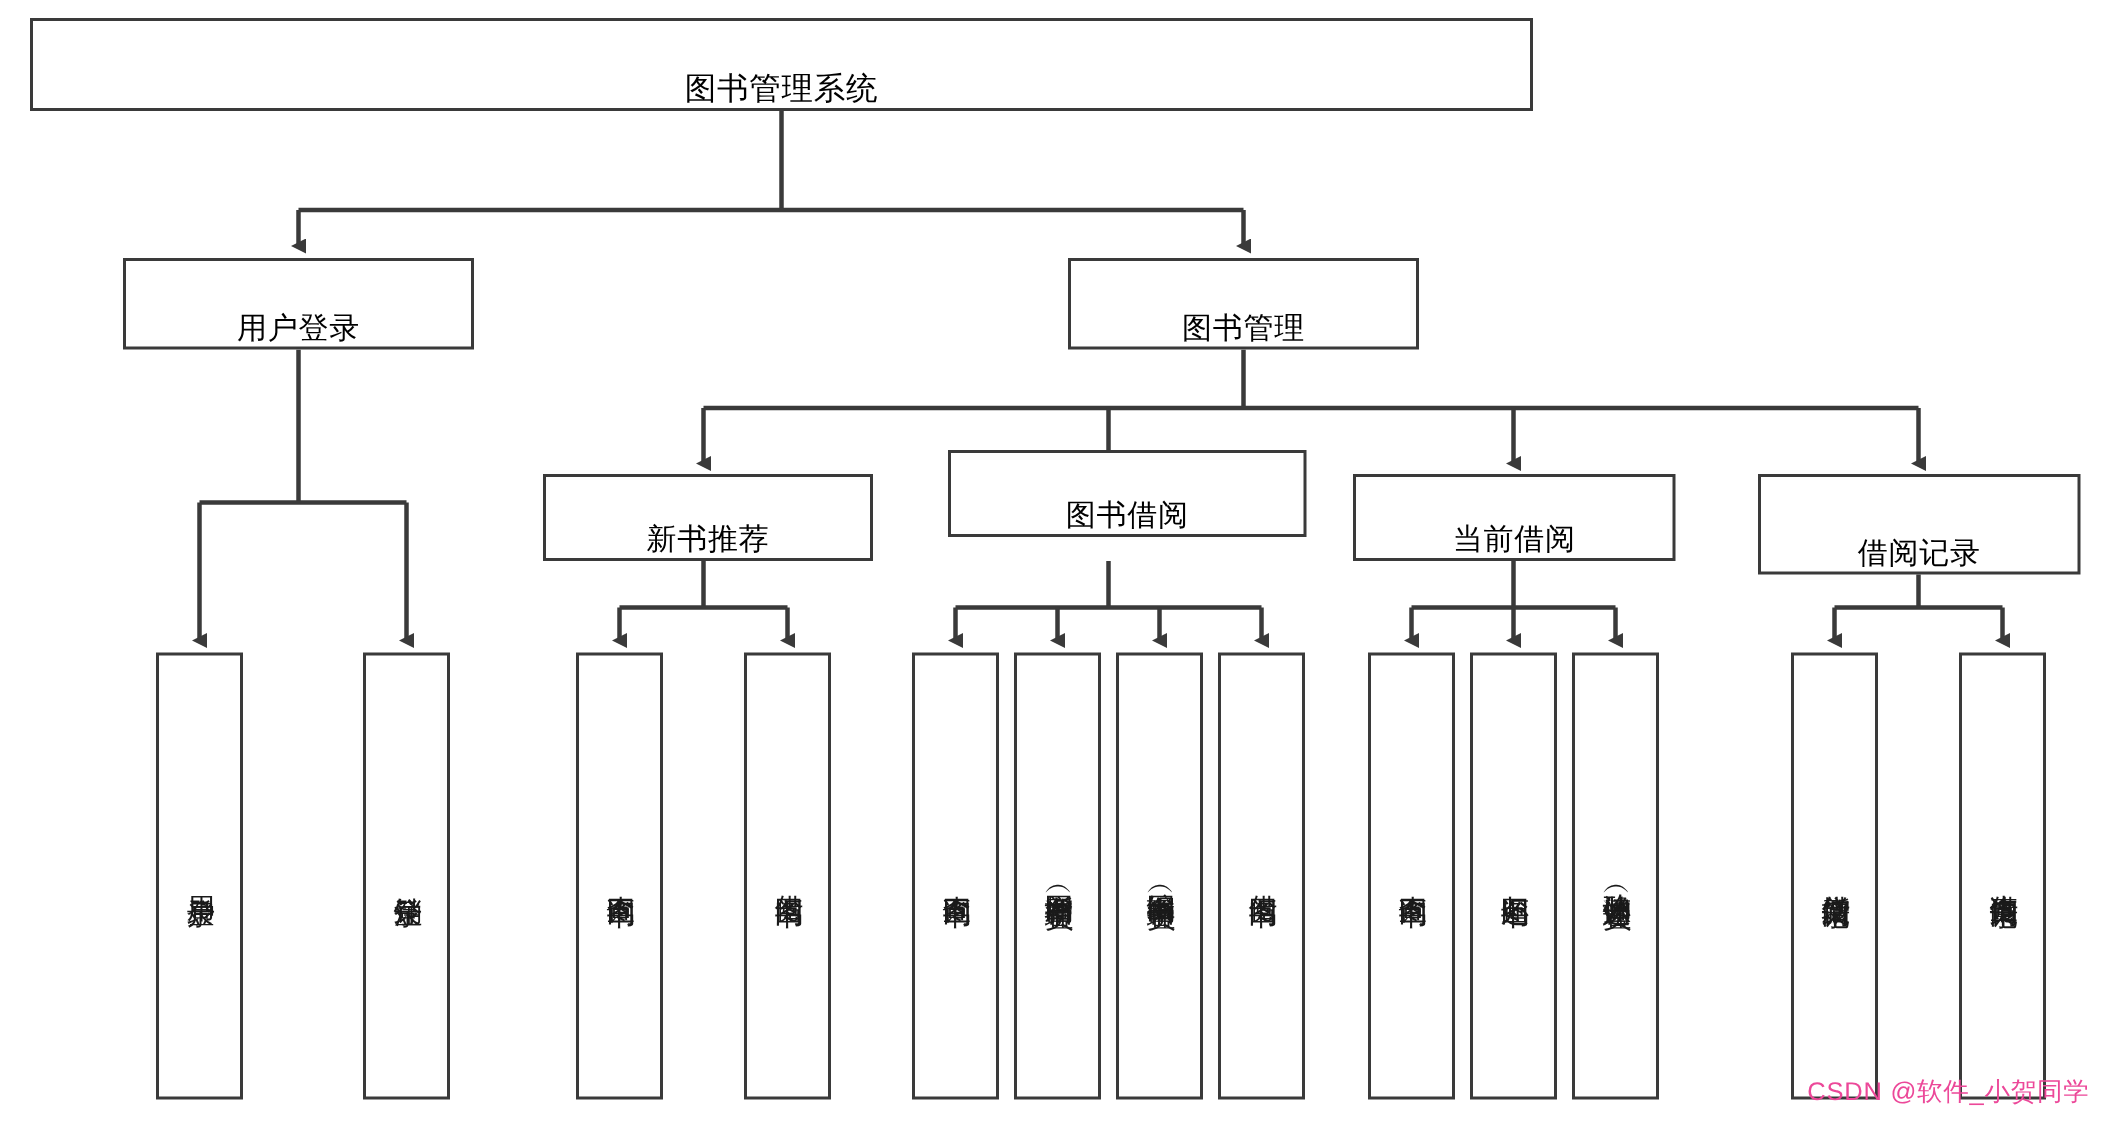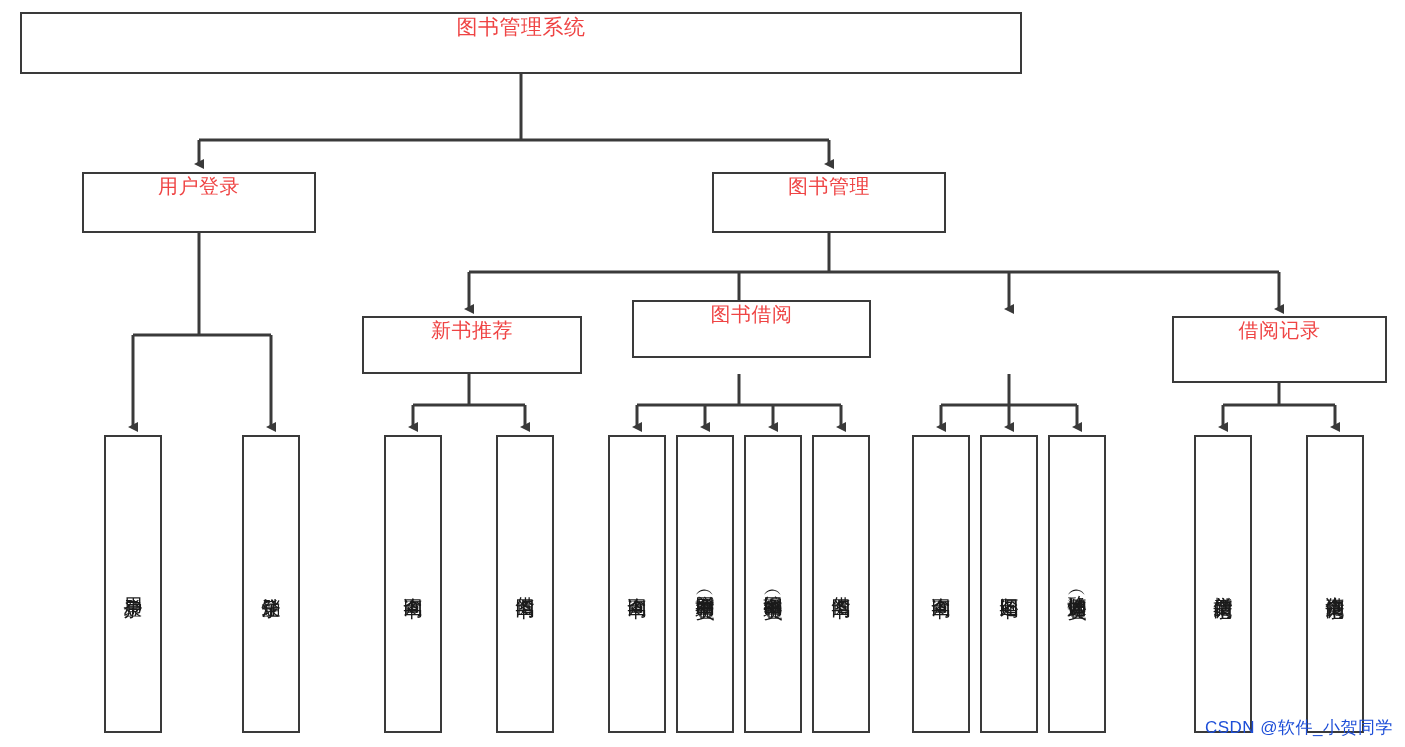--- a/index.html
+++ b/index.html
@@ -25,23 +25,23 @@
     width: 1405px;
     height: 747px;
     display: block;
   }
   .node-box {
     position: absolute;
     box-sizing: border-box;
     background: #ffffff;
     border: 2px solid #3a3a3a;
     display: flex;
-    align-items: flex-start;
+    align-items: flex-end;
     justify-content: center;
-    color: #ef4444;
+    color: #000000;
   }
   .node-box.level-0 {
     border-width: 2px;
   }
   .node-label-h {
     font-size: 21px;
     line-height: 1.2;
     white-space: nowrap;
     letter-spacing: 0.5px;
   }
@@ -67,21 +67,21 @@
     letter-spacing: 1px;
     color: #1a1a1a;
     white-space: nowrap;
     text-align: center;
   }
   #watermark {
     position: absolute;
     right: 12px;
     bottom: 8px;
     font-size: 17px;
-    color: #1d4ed8;
+    color: #ec4899;
     white-space: nowrap;
     letter-spacing: 0.5px;
     pointer-events: none;
   }
 </style>
 </head>
 <body>
 
 <div id="diagram-root">
 
@@ -146,20 +146,23 @@
   <div class="node-box level-1" style="left:712px; top:172px; width:234px; height:61px;">
     <span class="node-label-h">图书管理</span>
   </div>
 
   <div class="node-box level-2" style="left:362px; top:316px; width:220px; height:58px;">
     <span class="node-label-h">新书推荐</span>
   </div>
   <div class="node-box level-2" style="left:632px; top:300px; width:239px; height:58px;">
     <span class="node-label-h">图书借阅</span>
   </div>
+  <div class="node-box level-2" style="left:902px; top:316px; width:215px; height:58px;">
+    <span class="node-label-h">当前借阅</span>
+  </div>
   <div class="node-box level-2" style="left:1172px; top:316px; width:215px; height:67px;">
     <span class="node-label-h">借阅记录</span>
   </div>
 
   <div class="leaf-box" style="left:104px; top:435px; width:58px; height:298px;">
     <span class="node-label-v">用户登录</span>
   </div>
   <div class="leaf-box" style="left:242px; top:435px; width:58px; height:298px;">
     <span class="node-label-v">注销登录</span>
   </div>

